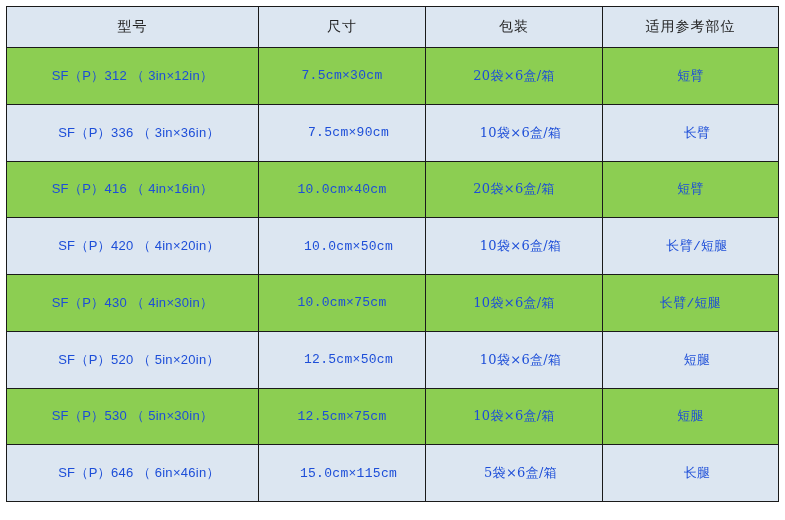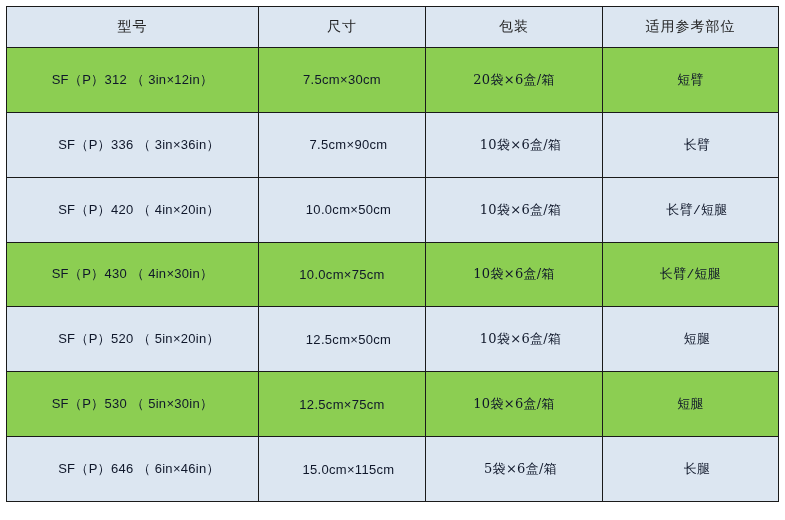--- a/index.html
+++ b/index.html
@@ -31,21 +31,21 @@
   table.spec-table col.c-pack   { width: 177px; }
   table.spec-table col.c-site   { width: 176px; }
 
   table.spec-table th,
   table.spec-table td {
     border: 1px solid #1a1a1a;
     text-align: center;
     vertical-align: middle;
     padding: 0 4px;
     font-weight: normal;
-    color: #0f172a;
+    color: #1d4ed8;
     white-space: nowrap;
     overflow: hidden;
   }
   table.spec-table thead th {
     height: 40px;
     background: #dce6f1;
     font-family: "DejaVu Serif", "Liberation Serif", serif;
     font-size: 14px;
     letter-spacing: 1px;
     color: #1f1f1f;
@@ -61,21 +61,21 @@
   tr.row-blue td {
     background: #dce6f1;
     padding-left: 17px;
   }
   td.cell-model {
     font-family: "Liberation Sans", "DejaVu Sans", sans-serif;
     font-size: 12.5px;
     letter-spacing: 0.2px;
   }
   td.cell-size {
-    font-family: Liberation Sans, sans-serif;
+    font-family: Liberation Mono, monospace;
     font-size: 12.5px;
     margin-top: 10px;
   }
   td.cell-pack {
     font-family: "DejaVu Serif", "Liberation Serif", serif;
     font-size: 12.5px;
   }
   td.cell-site {
     font-family: Liberation Mono, monospace;
     font-size: 12.5px;
@@ -107,20 +107,26 @@
           <td class="cell-size">7.5cm×30cm</td>
           <td class="cell-pack">20袋×6盒/箱</td>
           <td class="cell-site">短臂</td>
         </tr>
         <tr class="row-blue">
           <td class="cell-model">SF（P）336 （ 3in×36in）</td>
           <td class="cell-size">7.5cm×90cm</td>
           <td class="cell-pack">10袋×6盒/箱</td>
           <td class="cell-site">长臂</td>
         </tr>
+        <tr class="row-green">
+          <td class="cell-model">SF（P）416 （ 4in×16in）</td>
+          <td class="cell-size">10.0cm×40cm</td>
+          <td class="cell-pack">20袋×6盒/箱</td>
+          <td class="cell-site">短臂</td>
+        </tr>
         <tr class="row-blue">
           <td class="cell-model">SF（P）420 （ 4in×20in）</td>
           <td class="cell-size">10.0cm×50cm</td>
           <td class="cell-pack">10袋×6盒/箱</td>
           <td class="cell-site">长臂/短腿</td>
         </tr>
         <tr class="row-green">
           <td class="cell-model">SF（P）430 （ 4in×30in）</td>
           <td class="cell-size">10.0cm×75cm</td>
           <td class="cell-pack">10袋×6盒/箱</td>

